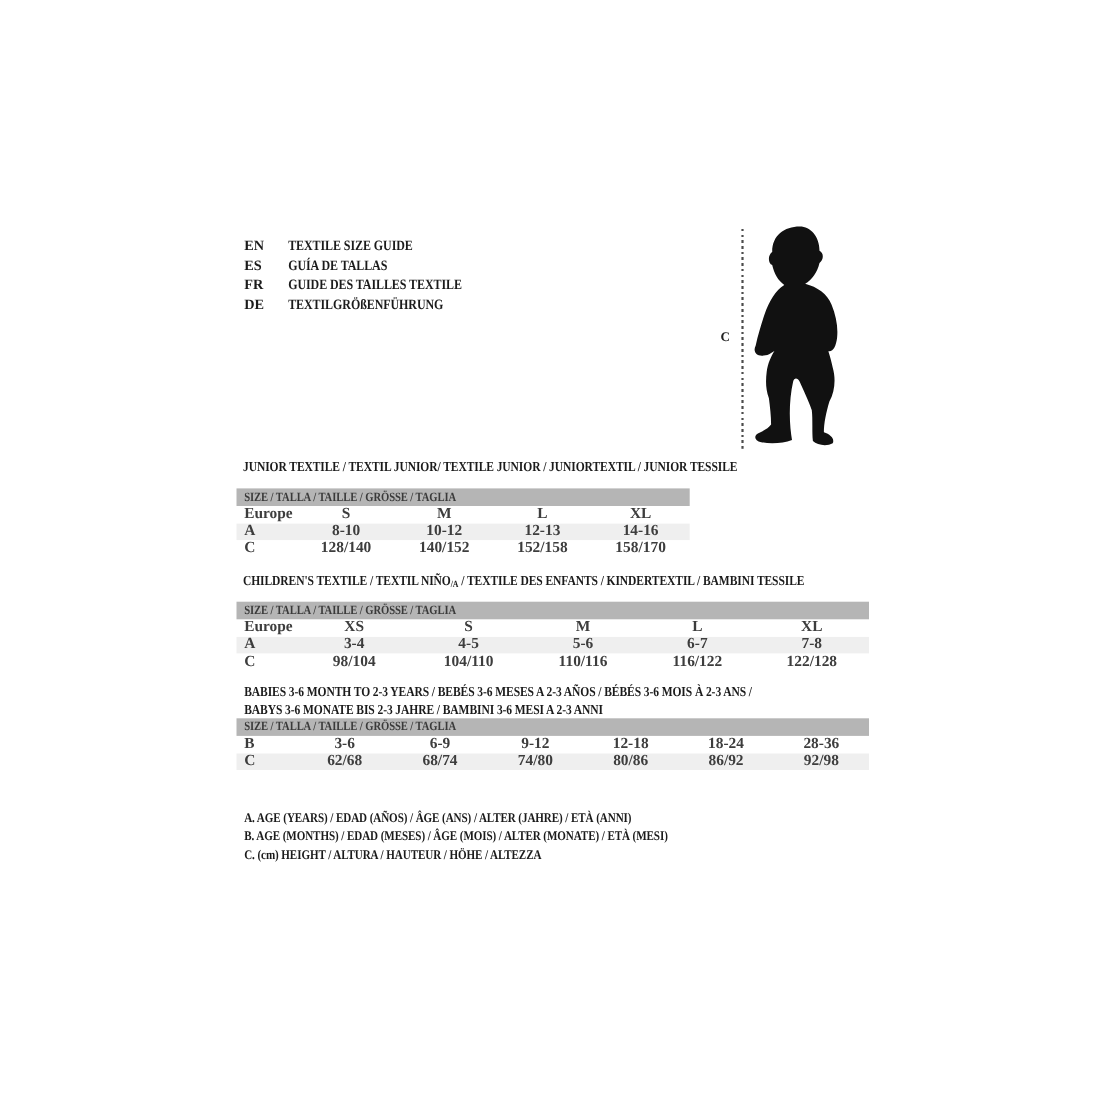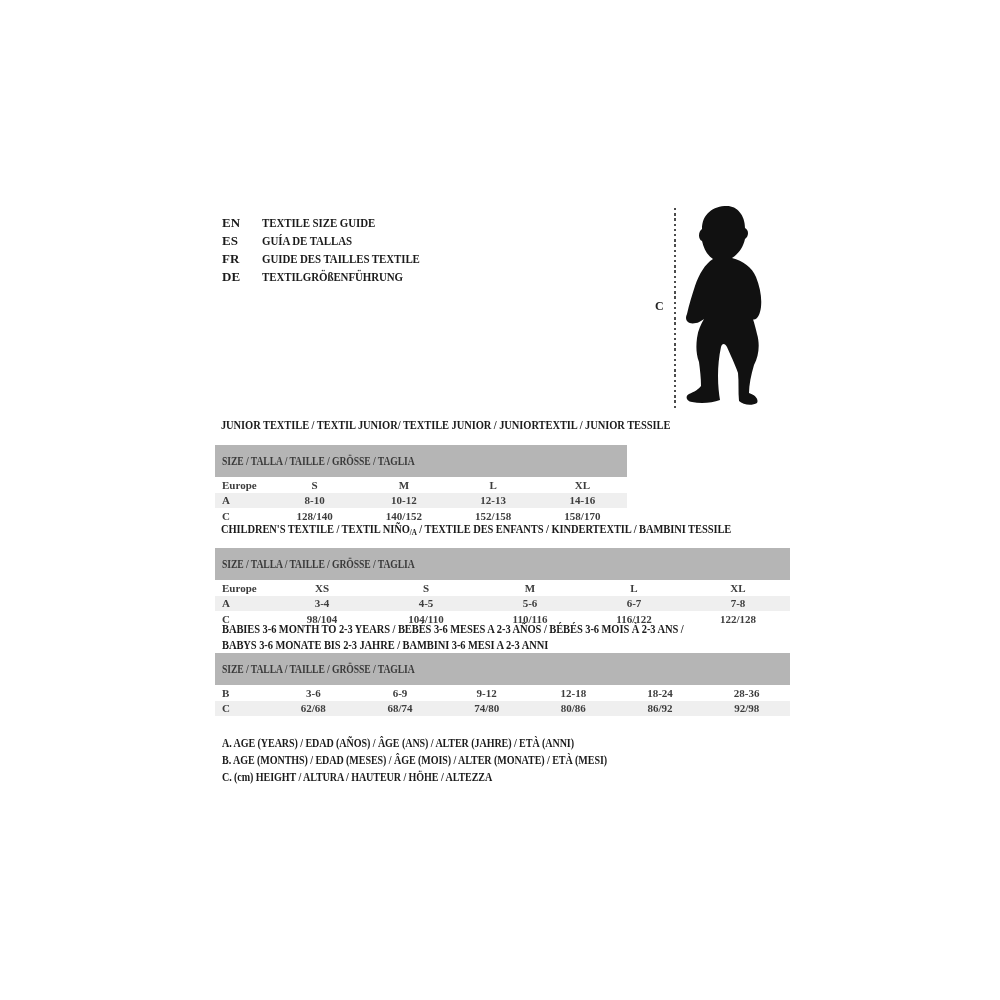--- a/index.html
+++ b/index.html
@@ -22,23 +22,23 @@
 
   
   .section{position:absolute;left:215px;}
   .s1{top:415px;width:412px;}
   .s2{top:519px;width:575px;}
   .s3{top:621px;width:575px;}
   .tbl-title{font-size:12.5px;padding-left:7px;color:#1b1b1b;}
   .s1 .tbl-title{margin-bottom:12px;}
   .s2 .tbl-title{margin-bottom:11px;}
   .s3 .tbl-title{line-height:16px;}
-  .size-bar{height:32px;background:#b5b5b5;display:flex;align-items:center;
+  .size-bar{height:16px;background:#b5b5b5;display:flex;align-items:center;
             padding-left:7px;font-size:11.5px;color:#3a3a3a;}
-  .trow{display:flex;height:15.5px;align-items:center;font-size:11px;color:#3d3d3d;}
+  .trow{display:flex;height:15.5px;align-items:center;font-size:14px;color:#3d3d3d;}
   .trow.shaded{background:#efefef;}
   .tlabel{flex:0 0 55px;width:55px;padding-left:7px;box-sizing:border-box;text-align:left;}
   .tcell{flex:1;text-align:center;}
   .sub{font-size:8.5px;vertical-align:-2px;}
 
   
   .legend{position:absolute;left:222px;top:736px;font-size:12px;color:#1b1b1b;}
   .legend-line{height:17px;}
 </style>
 </head>

